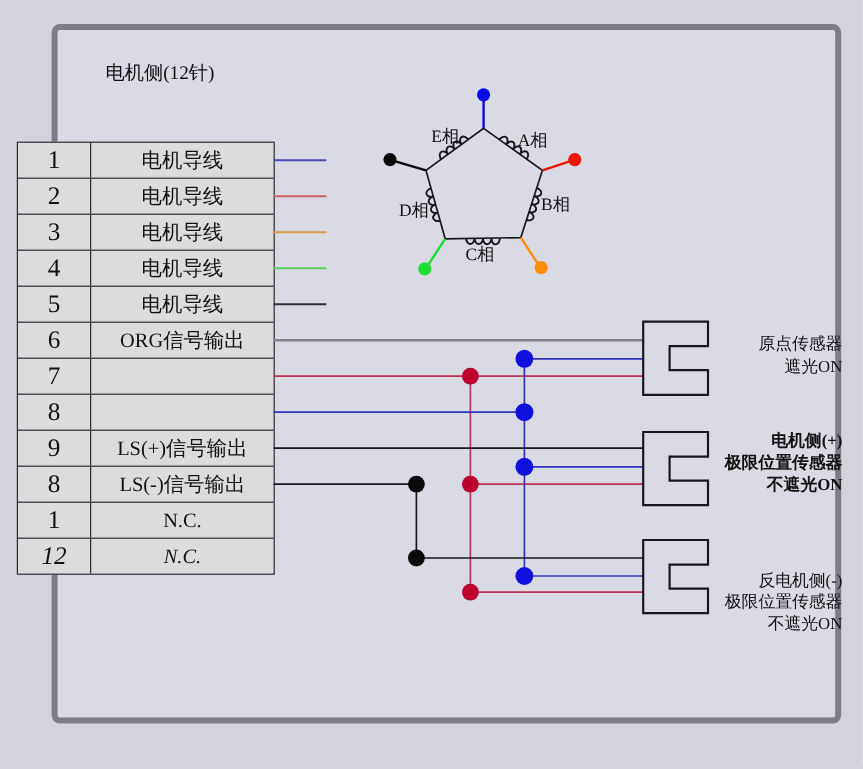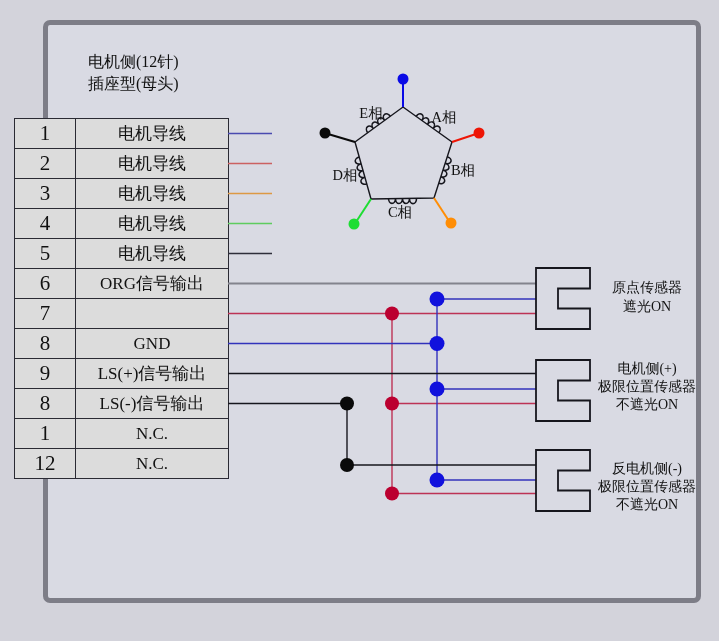--- a/index.html
+++ b/index.html
@@ -15,48 +15,47 @@
   }
   .title{
     position:absolute; left:88px; top:51px;
     font-size:16px; line-height:22px; white-space:nowrap;
   }
   .pintable{
     position:absolute; left:14px; top:118px;
     border:1px solid #2a2a33; background:#dcdcdc;
   }
   .trow{display:flex; height:29px; border-bottom:1px solid #2a2a33;}
-  .trow:last-child{border-bottom:none;}
+  .trow:last-child{border-bottom:none;font-style:italic;}
   .pin{
     width:60px; border-right:1px solid #2a2a33;
     display:flex; align-items:center; justify-content:center;
     font-size:21px;
   }
   .lbl{
     width:152px; display:flex; align-items:center; justify-content:center;
     font-size:17px;
   }
   .overlay{position:absolute; left:0; top:0;}
   .senslabel{
-    position:absolute; width:110px; text-align:center;
+    position:absolute; width:110px; text-align:right;
     font-size:14px; line-height:19px; white-space:nowrap;
   }
   .senslabel.s2,.senslabel.s3{line-height:18px;}
   svg text{font-family:"Liberation Serif","DejaVu Serif",serif;}
 </style>
 </head>
 <body>
 
 <div class="stage">
 
   <div class="frame"></div>
 
   <div class="title">
     <div>电机侧(12针)</div>
-    <div>插座型(母头)</div>
   </div>
 
   <div class="pintable">
     <div class="trow">
         <div class="pin">1</div>
         <div class="lbl">电机导线</div>
       </div>
     <div class="trow">
         <div class="pin">2</div>
         <div class="lbl">电机导线</div>
@@ -75,21 +74,20 @@
       </div>
     <div class="trow">
         <div class="pin">6</div>
         <div class="lbl">ORG信号输出</div>
       </div>
     <div class="trow">
         <div class="pin">7</div>
       </div>
     <div class="trow">
         <div class="pin">8</div>
-        <div class="lbl">GND</div>
       </div>
     <div class="trow">
         <div class="pin">9</div>
         <div class="lbl">LS(+)信号输出</div>
       </div>
     <div class="trow">
         <div class="pin">8</div>
         <div class="lbl">LS(-)信号输出</div>
       </div>
     <div class="trow">
@@ -180,24 +178,24 @@
       <path d="M536,268 L590,268 L590,288.5 L558,288.5 L558,308.5 L590,308.5 L590,329 L536,329 Z"></path>
       <path d="M536,360 L590,360 L590,380.5 L558,380.5 L558,400.5 L590,400.5 L590,421 L536,421 Z"></path>
       <path d="M536,450 L590,450 L590,470.5 L558,470.5 L558,490.5 L590,490.5 L590,511 L536,511 Z"></path>
     </g>
   </svg>
 
   <div class="senslabel s1" style="left:592px; top:278px;">
     <div>原点传感器</div>
     <div>遮光ON</div>
   </div>
-  <div class="senslabel s2" style="left:592px; top:360px;">
+  <div class="senslabel s2" style="left:592px; top:360px;font-weight:bold;">
     <div>电机侧(+)</div>
     <div>极限位置传感器</div>
     <div>不遮光ON</div>
   </div>
-  <div class="senslabel s3" style="left:592px; top:460px;">
+  <div class="senslabel s3" style="left:592px; top:476px;">
     <div>反电机侧(-)</div>
     <div>极限位置传感器</div>
     <div>不遮光ON</div>
   </div>
 
 </div>
 
 </body></html>

